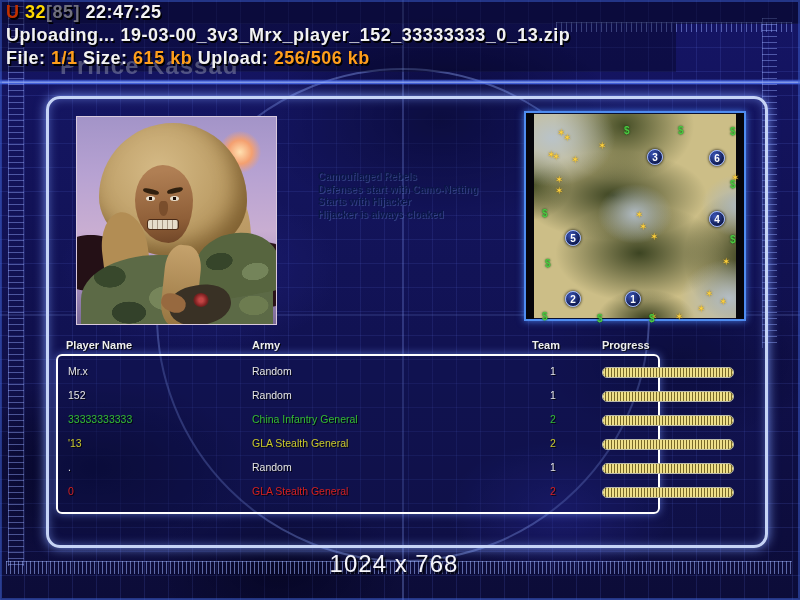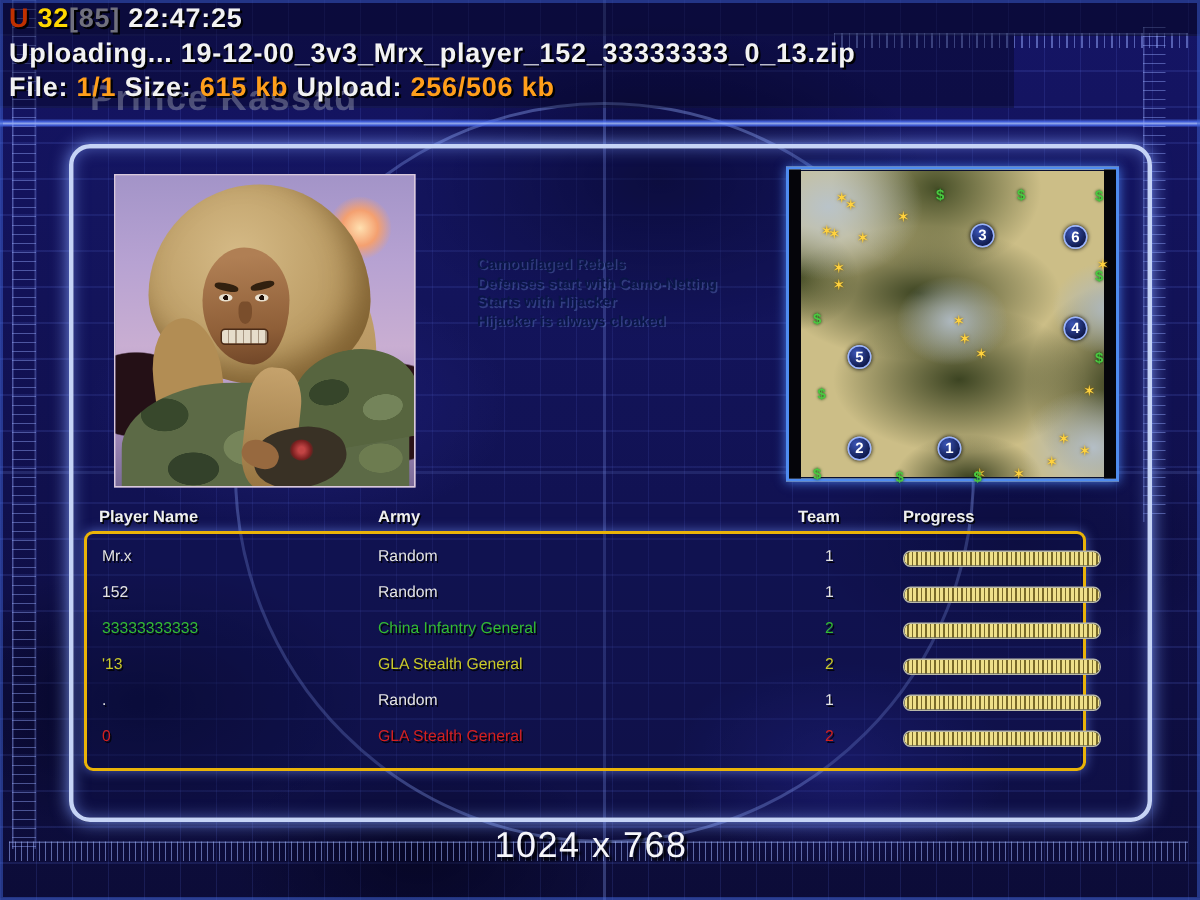--- a/index.html
+++ b/index.html
@@ -146,22 +146,22 @@
   .mm-star { position:absolute; font-size:10px; line-height:10px; color:#ffd23e;
     text-shadow:0 0 2px #7a5a00; }
   .mm-supply { position:absolute; font-size:10px; line-height:10px; font-weight:bold; color:#49c940;
     text-shadow:0 0 2px #063a06; }
 
   
   .tbl-header { top:339px; z-index:3; font-size:11px; font-weight:bold; color:#f0f0f0;
     text-shadow:1px 1px 0 #000; white-space:nowrap; }
   .h-name { left:66px; } .h-army { left:252px; } .h-team { left:528px; width:36px; text-align:center; }
   .h-progress { left:602px; }
-  .table-panel { left:56px; top:354px; width:668px; height:160px; z-index:3;
-    border:2px solid #eab308; border-radius:6px; background:rgba(15,18,80,.25);
+  .table-panel { left:56px; top:354px; width:604px; height:160px; z-index:3;
+    border:2px solid #ffffff; border-radius:6px; background:rgba(15,18,80,.25);
     box-shadow:0 0 8px rgba(120,150,255,.6); }
   .p-row { position:relative; height:24px; }
   .p-row:first-child { margin-top:5px; }
   .cell { position:absolute; top:4px; font-size:10.5px; white-space:nowrap;
     text-shadow:1px 1px 0 rgba(0,0,0,.8); }
   .cell-name { left:10px; } .cell-army { left:194px; }
   .cell-team { left:480px; width:30px; text-align:center; }
   .bar { position:absolute; left:544px; top:6px; width:132px; height:11px; border-radius:5px;
     border:1px solid #b9b9a9; background:#141408; overflow:hidden;
     box-shadow:inset 0 1px 2px rgba(0,0,0,.8); }
@@ -183,21 +183,21 @@
 <div class="abs ruler-right"></div>
 <div class="abs ruler-top"></div>
 <div class="abs ruler-bottom"></div>
 <div class="abs top-shade"></div>
 <div class="abs top-shade2"></div>
 
 <div class="abs ghost-title">Prince Kassad</div>
 
 <div class="abs sline l1"><span class="c-prefix">U</span>&nbsp;<span class="c-count">32</span><span class="c-rank">[85]</span>&nbsp;<span>22:47:25</span></div>
 
-<div class="abs sline l2">Uploading... 19-12-00_3v3_Mrx_player_152_33333333_0_13.zip</div>
+<div class="abs sline l2">Uploading... 19-03-00_3v3_Mrx_player_152_33333333_0_13.zip</div>
 
 <div class="abs sline l3"><span>File:</span>&nbsp;<span class="c-val">1/1</span>&nbsp;<span>Size:</span>&nbsp;<span class="c-val">615 kb</span>&nbsp;<span>Upload:</span>&nbsp;<span class="c-val">256/506 kb</span></div>
 
 <div class="abs outer-panel"></div>
 
 <div class="abs portrait">
   <div class="p-sky"></div>
   <div class="p-sun"></div>
   <div class="p-bushes"></div>
   <div class="p-scarf-right"></div>

